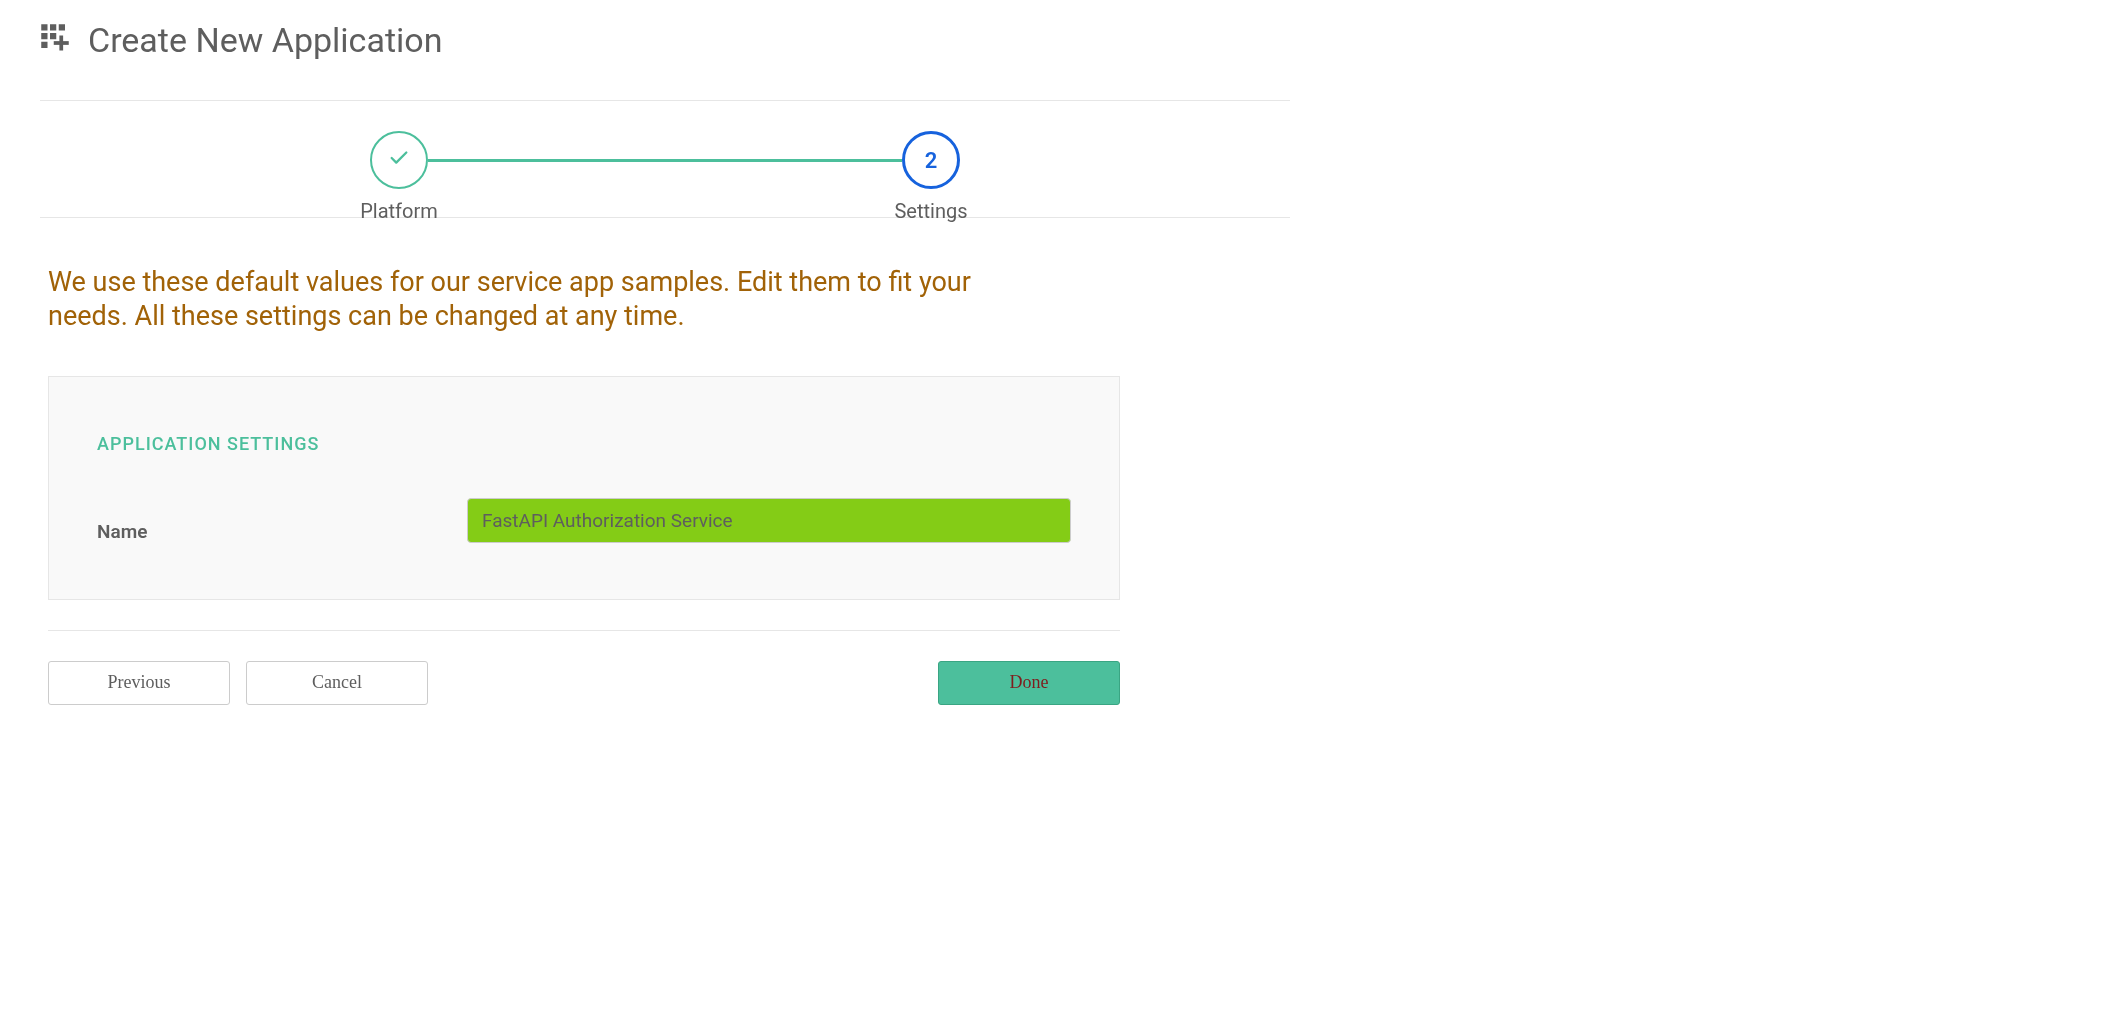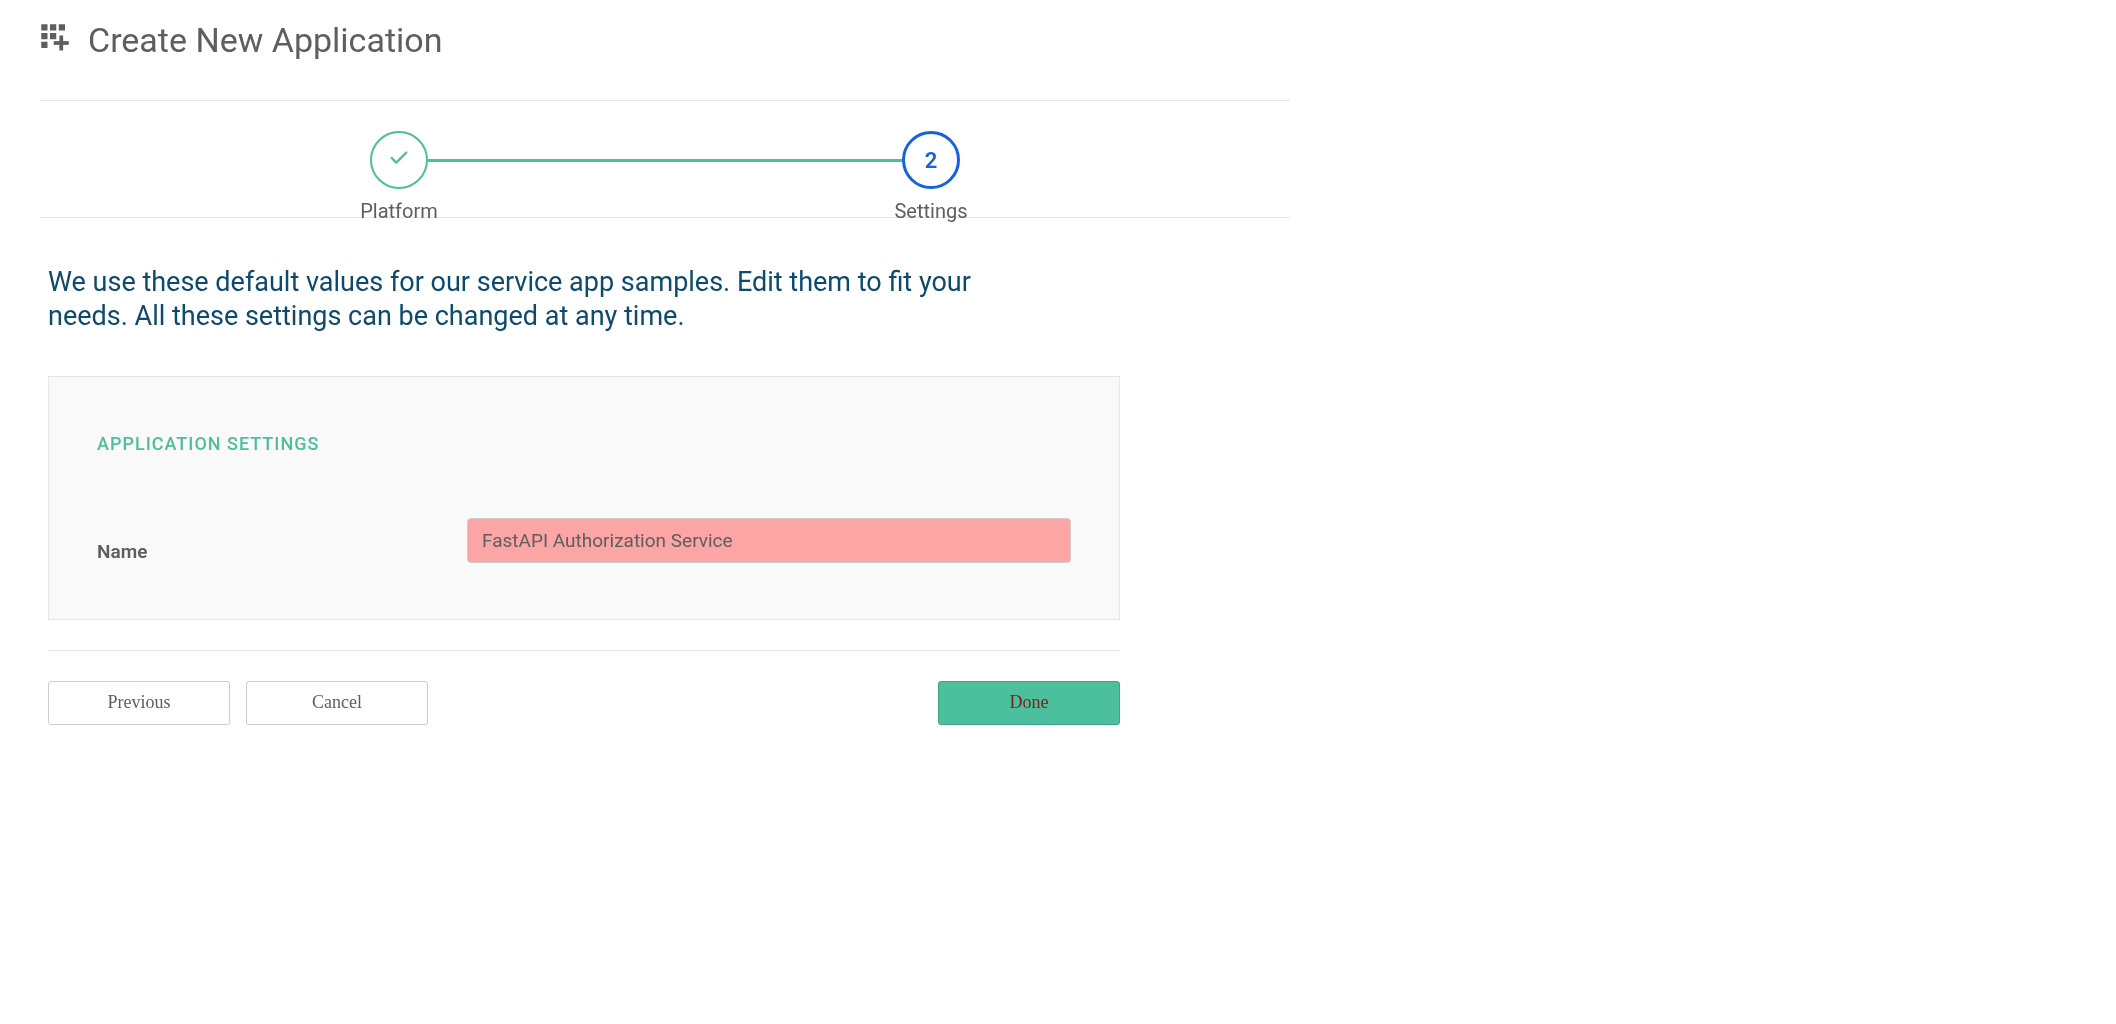--- a/index.html
+++ b/index.html
@@ -75,58 +75,58 @@
     text-align: right;
   }
   .step-line {
     flex: 1;
     height: 3px;
     background: #4cbf9c;
     margin: 0;
   }
   .instructions {
     font-size: 27px;
-    color: #0c4a6e;
+    color: #a16207;
     line-height: 1.25;
     padding: 48px 0 42px 8px;
     max-width: 1000px;
   }
   .settings-panel {
     border: 1px solid #e6e6e6;
     background: #f9f9f9;
     padding: 56px 48px 56px 48px;
     width: 1072px;
     margin-left: 8px;
   }
   .panel-heading {
     color: #4cbf9c;
     font-size: 18px;
     font-weight: 500;
     letter-spacing: 1px;
     text-transform: uppercase;
-    margin-bottom: 64px;
+    margin-bottom: 44px;
   }
   .form-row {
     display: flex;
     align-items: flex-end;
   }
   .form-label {
     width: 370px;
     font-size: 19px;
     font-weight: 600;
     color: #5e5e5e;
   }
   .form-input {
     flex: 1;
     padding: 10px 14px;
     font-size: 19px;
     color: #5e5e5e;
     border: 1px solid #cccccc;
     border-radius: 4px;
-    background: #fca5a5;
+    background: #84cc16;
     font-family: inherit;
   }
   .footer {
     width: 1072px;
     margin-left: 8px;
     margin-top: 30px;
     padding-top: 30px;
     border-top: 1px solid #e6e6e6;
     display: flex;
     align-items: center;

